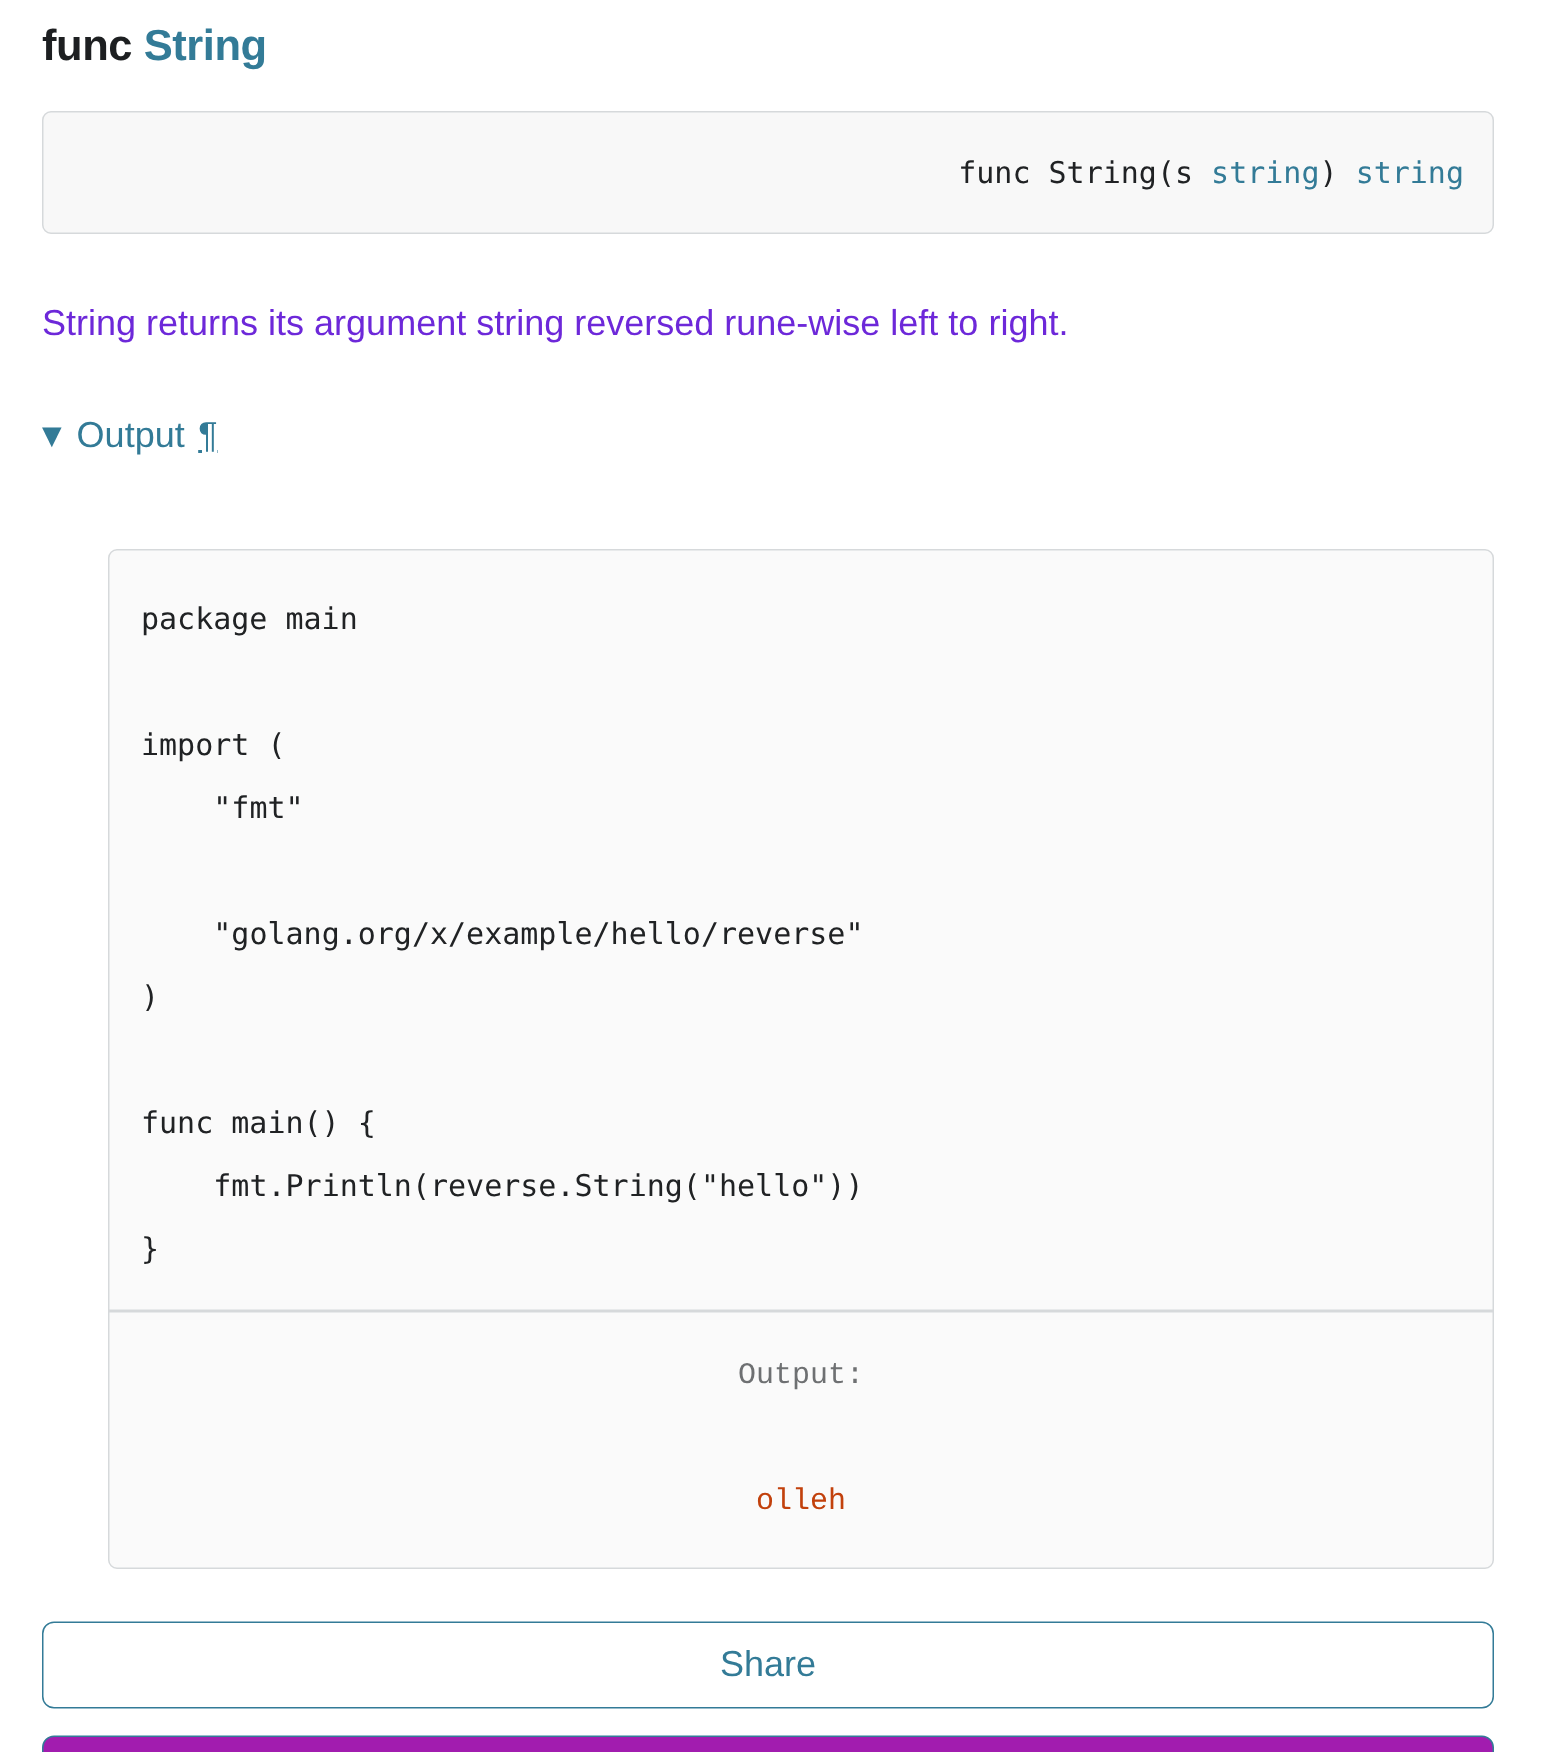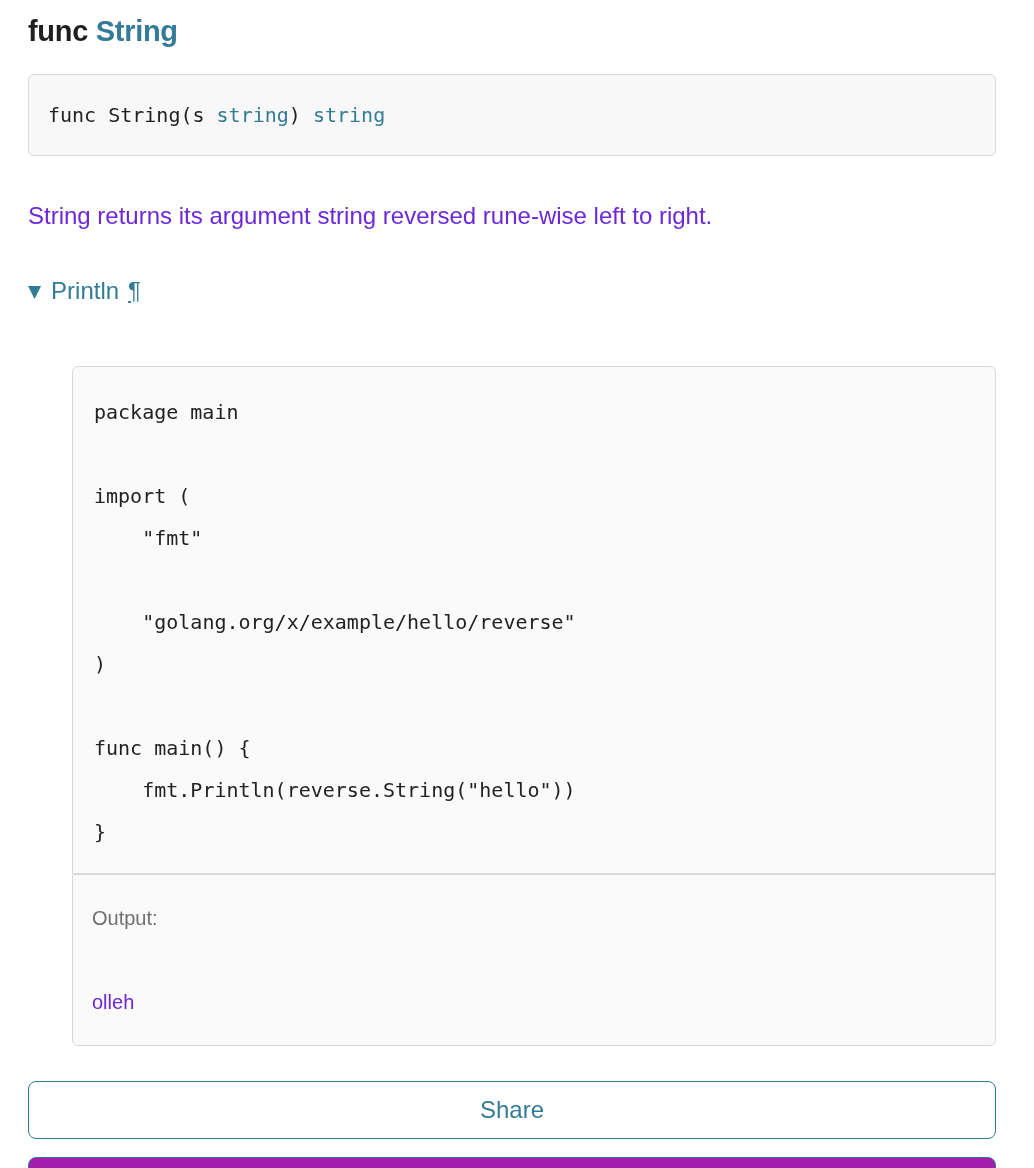--- a/index.html
+++ b/index.html
@@ -36,20 +36,21 @@
     margin-top: 24px;
     background: #f8f8f8;
     border: 1px solid #d6d9db;
     border-radius: 6px;
     padding: 19px;
     font-family: "DejaVu Sans Mono", monospace;
     font-size: 20px;
     line-height: 42px;
     white-space: pre;
     color: #202224;
+    text-align: right;
   }
   .sig-box a.type-link {
     color: #337b97;
     text-decoration: none;
   }
 
   
   p.description {
     margin: 44px 0 0 0;
     font-size: 24px;
@@ -101,27 +102,28 @@
     tab-size: 4;
     -moz-tab-size: 4;
     white-space: pre;
     color: #202224;
   }
   .output {
     background: #fafafa;
     border: 1px solid #d6d9db;
     border-radius: 0 0 6px 6px;
     padding: 22px 19px;
-    font-family: Liberation Sans, sans-serif;
+    font-family: Liberation Mono, monospace;
     font-size: 20px;
     line-height: 42px;
+    text-align: center;
   }
   .output .output-label { color: #6e7072; }
   .output .spacer { height: 42px; }
-  .output .output-text { color: #6d28d9; }
+  .output .output-text { color: #c2410c; }
 
   
   .actions {
     display: flex;
     justify-content: center;
     gap: 18px;
     margin-top: 35px;
     flex-direction: column;
   }
   .btn {
@@ -153,21 +155,21 @@
   <h2 class="func-heading">
     <span class="kw">func</span><span> </span><a class="fn" href="#">String</a>
   </h2>
 
   <div class="sig-box"><span>func String(s </span><a class="type-link" href="#">string</a><span>) </span><a class="type-link" href="#">string</a></div>
 
   <p class="description">String returns its argument string reversed rune-wise left to right.</p>
 
   <div class="example-toggle">
     <span class="tri">▼</span>
-    <span>Println</span>
+    <span>Output</span>
     <a class="anchor" href="#">¶</a>
   </div>
 
   <div class="playground">
     <div class="editor">
       <textarea spellcheck="false" style="">package main
 
 import (
 	"fmt"
 

